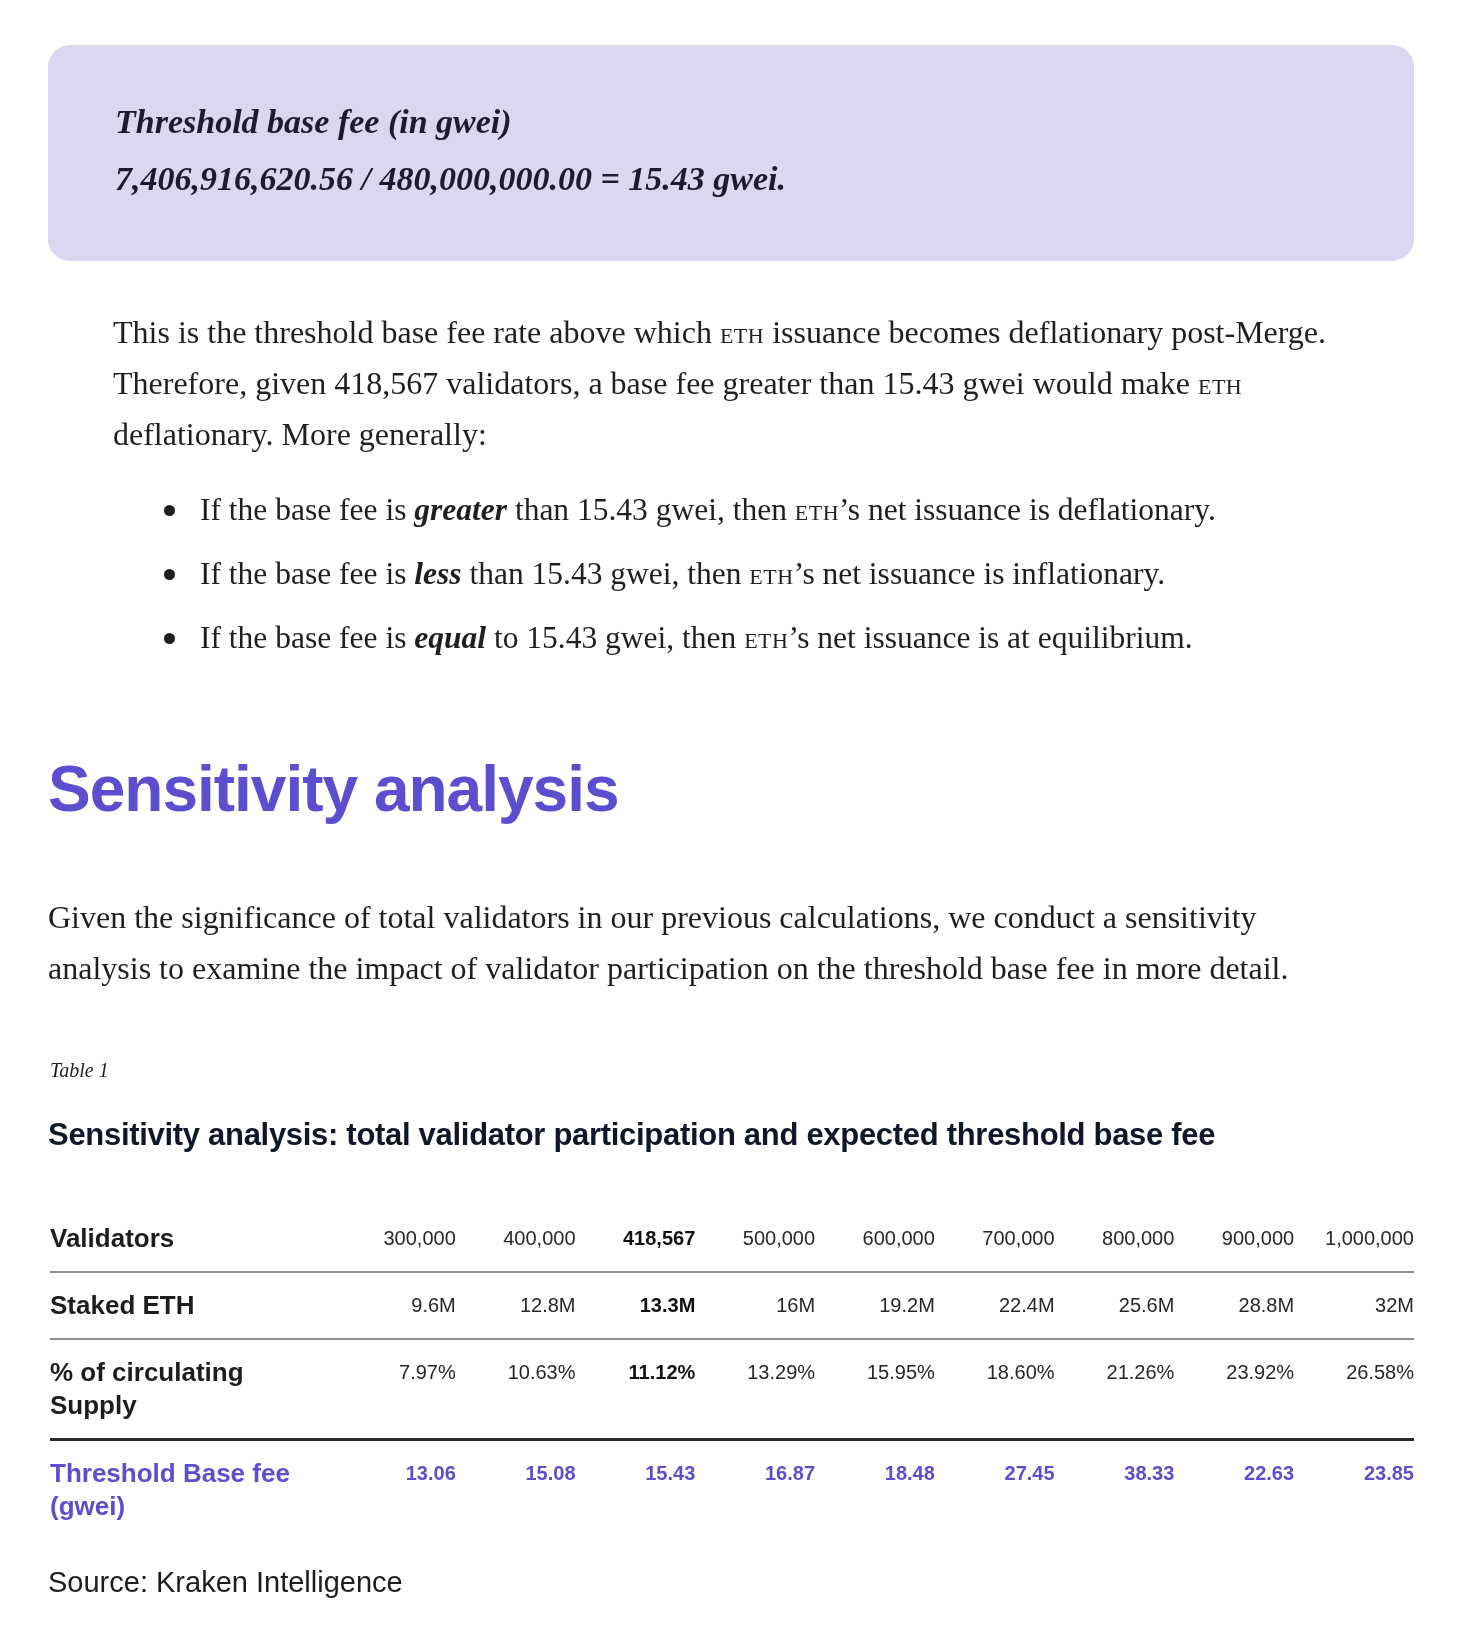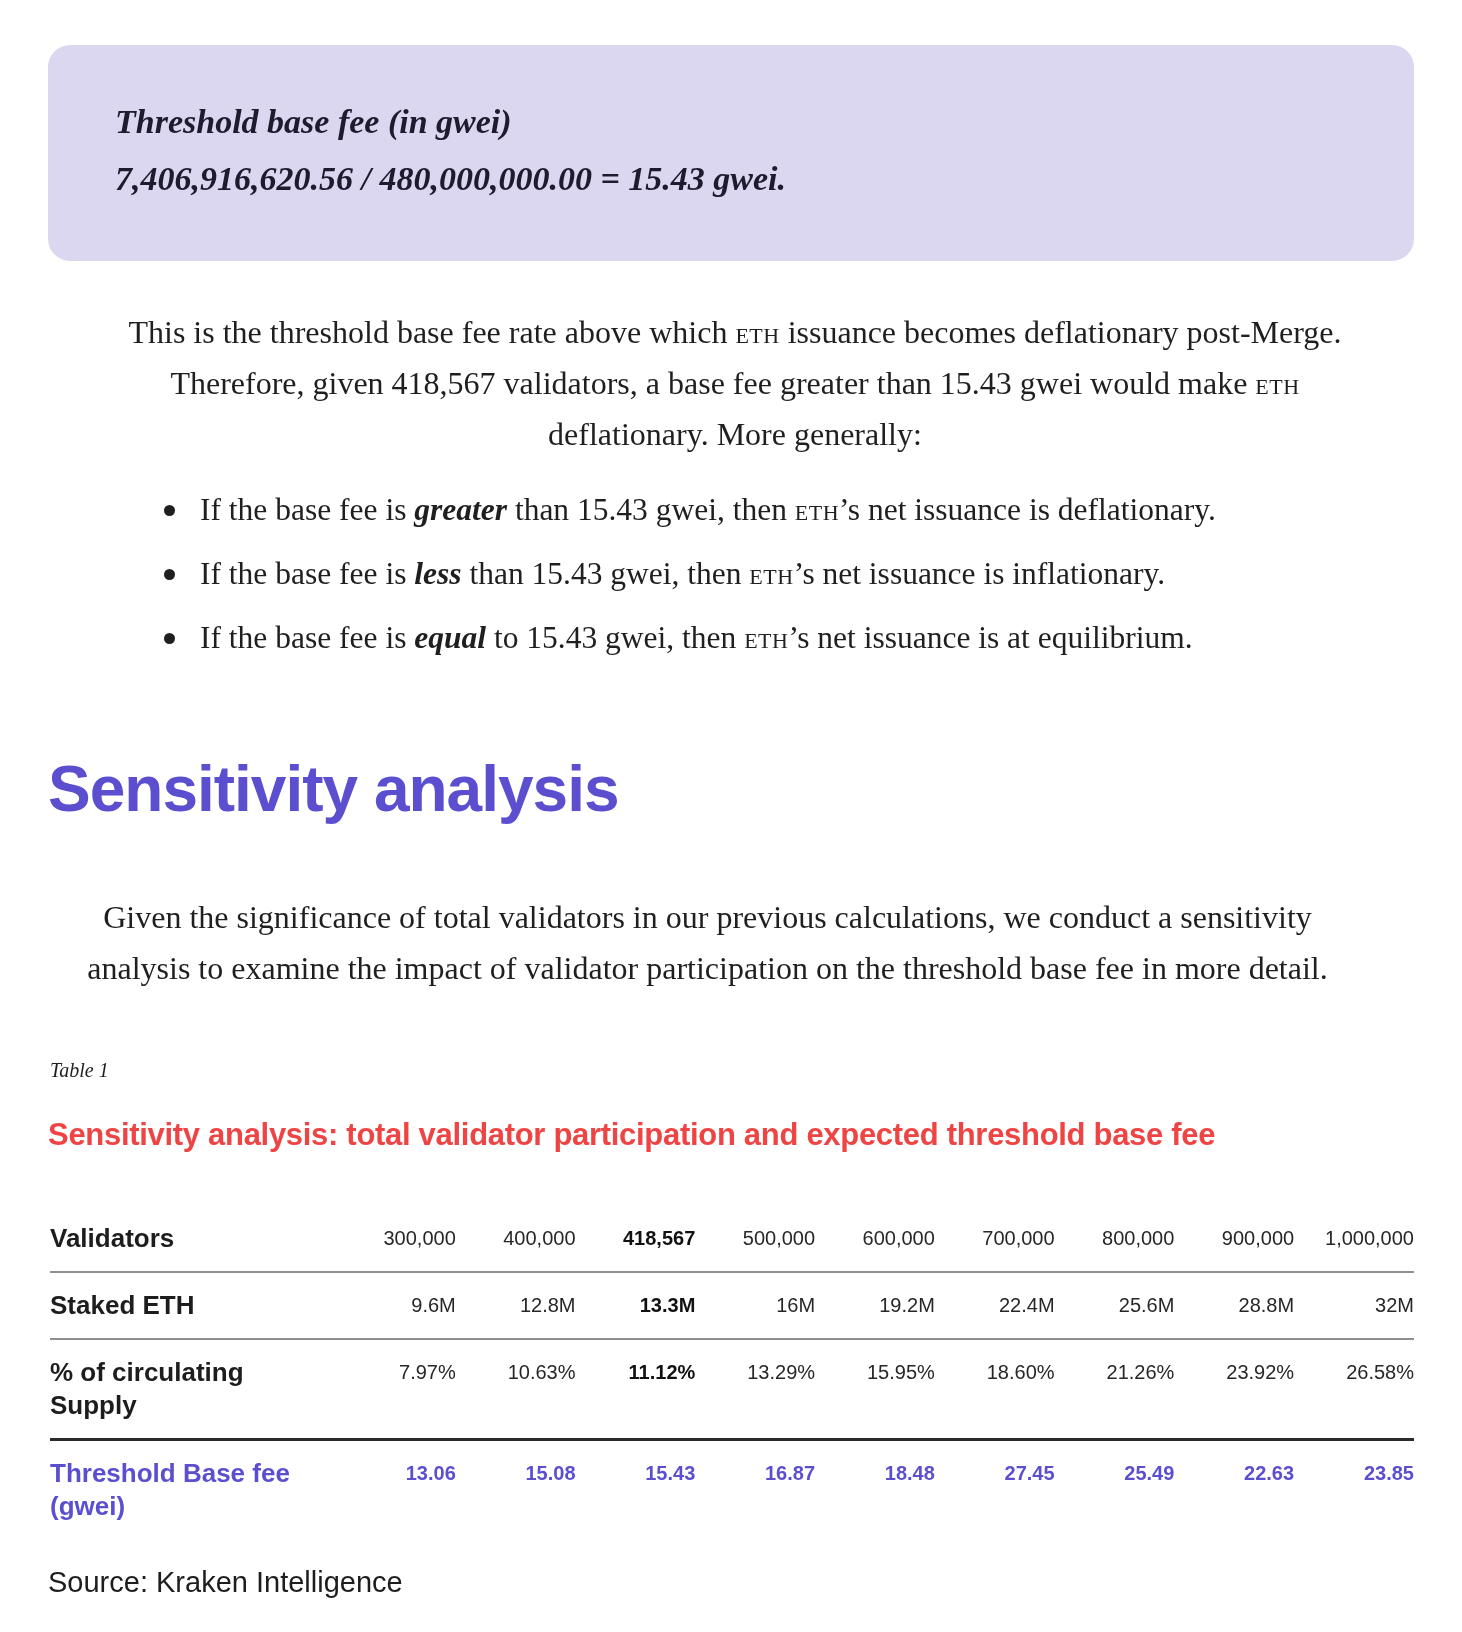--- a/index.html
+++ b/index.html
@@ -28,21 +28,20 @@
     margin:0;
     font-style:italic;font-weight:600;
     font-size:34px;line-height:57px;
     color:#1e1b2e;
   }
 
   
   .body{
     font-size:32px;line-height:51px;color:var(--text);
     margin:0;
-    text-align:center;
   }
   .intro{margin:46px 105px 0 113px;}
   .body2{margin:72px 95px 0 48px;}
 
   ul.bullets{
     margin:30px 60px 0 0;
     padding-left:200px;
     list-style:none;
   }
   ul.bullets li{
@@ -70,21 +69,21 @@
 
   
   .table-label{
     margin:60px 0 0 50px;
     font-style:italic;font-size:20px;line-height:32px;color:var(--text);
   }
   h2.table-title{
     margin:30px 0 0 48px;
     font-family:"Liberation Sans","DejaVu Sans",sans-serif;
     font-weight:700;font-size:31px;line-height:38px;letter-spacing:-0.3px;
-    color:#ef4444;
+    color:#0f172a;
   }
 
   
   table.sens-table{
     margin:52px 0 0 50px;
     width:1364px;
     border-collapse:collapse;
     font-family:"Liberation Sans","DejaVu Sans",sans-serif;
     table-layout:fixed;
   }
@@ -183,21 +182,21 @@
           <td>26.58%</td>
         </tr>
         <tr class="row3 accent">
           <th>Threshold Base fee (gwei)</th>
           <td>13.06</td>
           <td>15.08</td>
           <td class="hl">15.43</td>
           <td>16.87</td>
           <td>18.48</td>
           <td>27.45</td>
-          <td>25.49</td>
+          <td>38.33</td>
           <td>22.63</td>
           <td>23.85</td>
         </tr>
       </tbody>
   </table>
 
   <p class="source">Source: Kraken Intelligence</p>
 
 </div>
 

